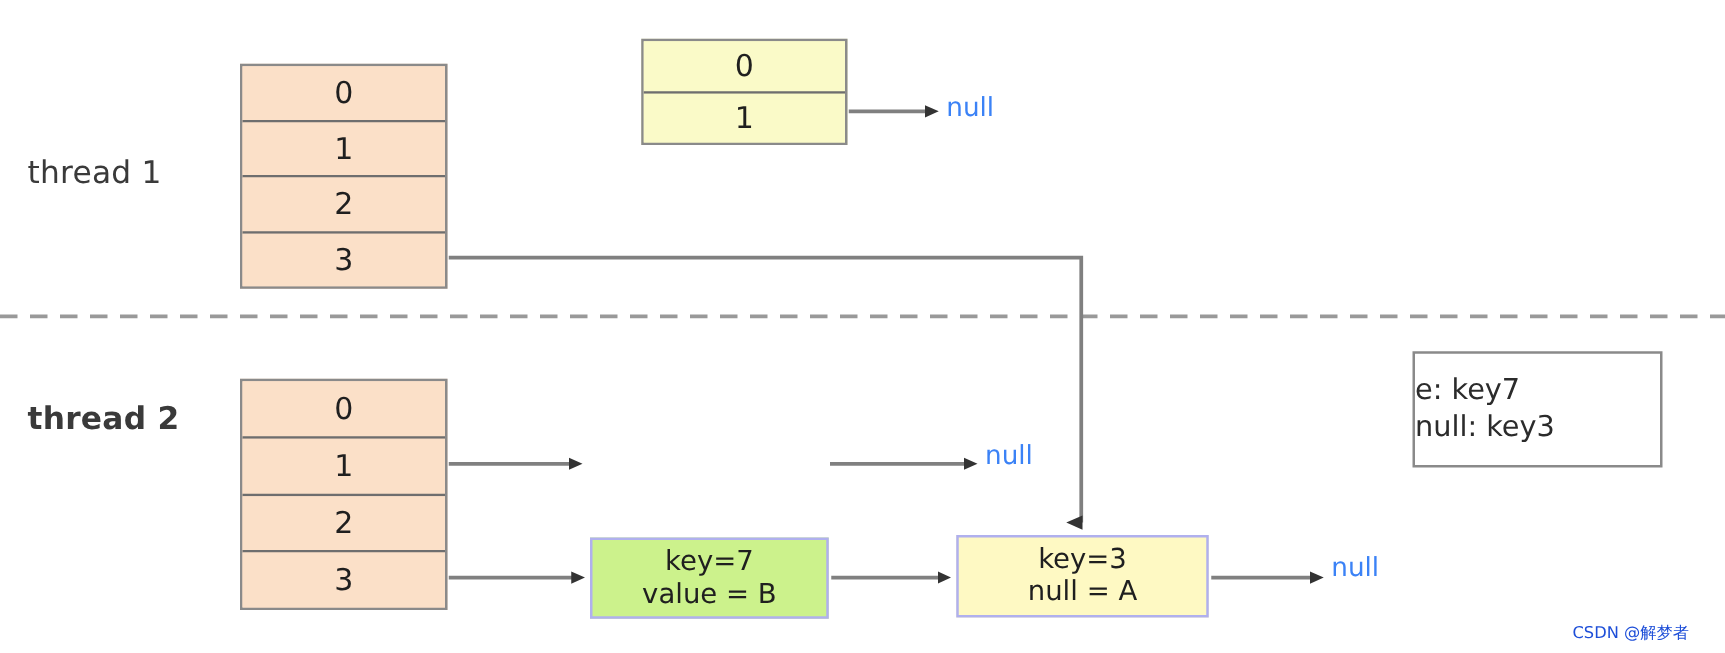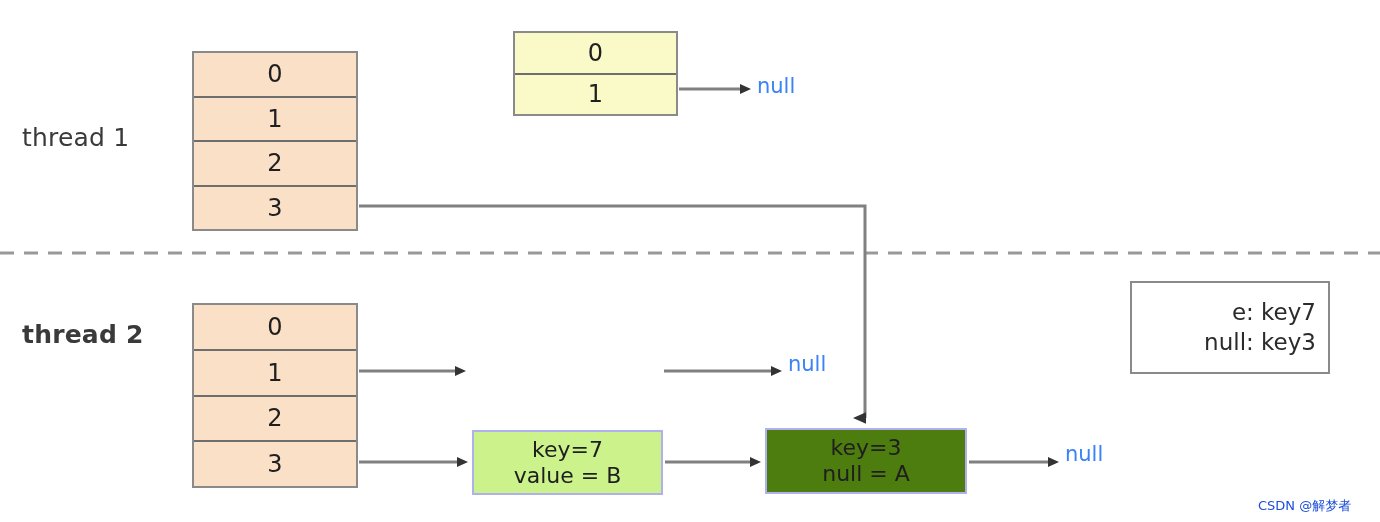--- a/index.html
+++ b/index.html
@@ -64,41 +64,41 @@
     align-items:center;justify-content:center;
     font-size:22px;
     line-height:1.18;
     color:#1f1f1f;
     text-align:center;
   }
   .entry-node .ln{display:block;white-space:nowrap;}
 
   #node-key5{left:470px;top:340px;width:192px;height:63px;background:#9dc9f7;}
   #node-key7{left:472px;top:430px;width:191px;height:65px;background:#ccf28c;align-items:center;}
-  #node-key3{left:765px;top:428px;width:202px;height:66px;background:#4d7c0f;}
+  #node-key3{left:765px;top:428px;width:202px;height:66px;background:#fef9c3;}
 
   
   .null-label{
     position:absolute;
     font-size:21px;
     color:#3b82f6;
     white-space:nowrap;
   }
   #null-top{left:757px;top:74px;}
   #null-mid{left:788px;top:352px;}
   #null-bottom{left:1065px;top:442px;}
 
   
   #info-box{
     position:absolute;left:1130px;top:281px;width:200px;height:93px;
     box-sizing:border-box;
     border:2px solid #8a8a8a;
     background:#ffffff;
     display:flex;flex-direction:column;
-    align-items:flex-end;justify-content:center;
+    align-items:flex-start;justify-content:center;
     padding-right:12px;
     font-size:23px;line-height:1.3;
     color:#2b2b2b;
   }
   #info-box .ln{white-space:nowrap;}
 
   
   #connectors{position:absolute;left:0;top:0;width:1380px;height:522px;pointer-events:none;}
 
   

